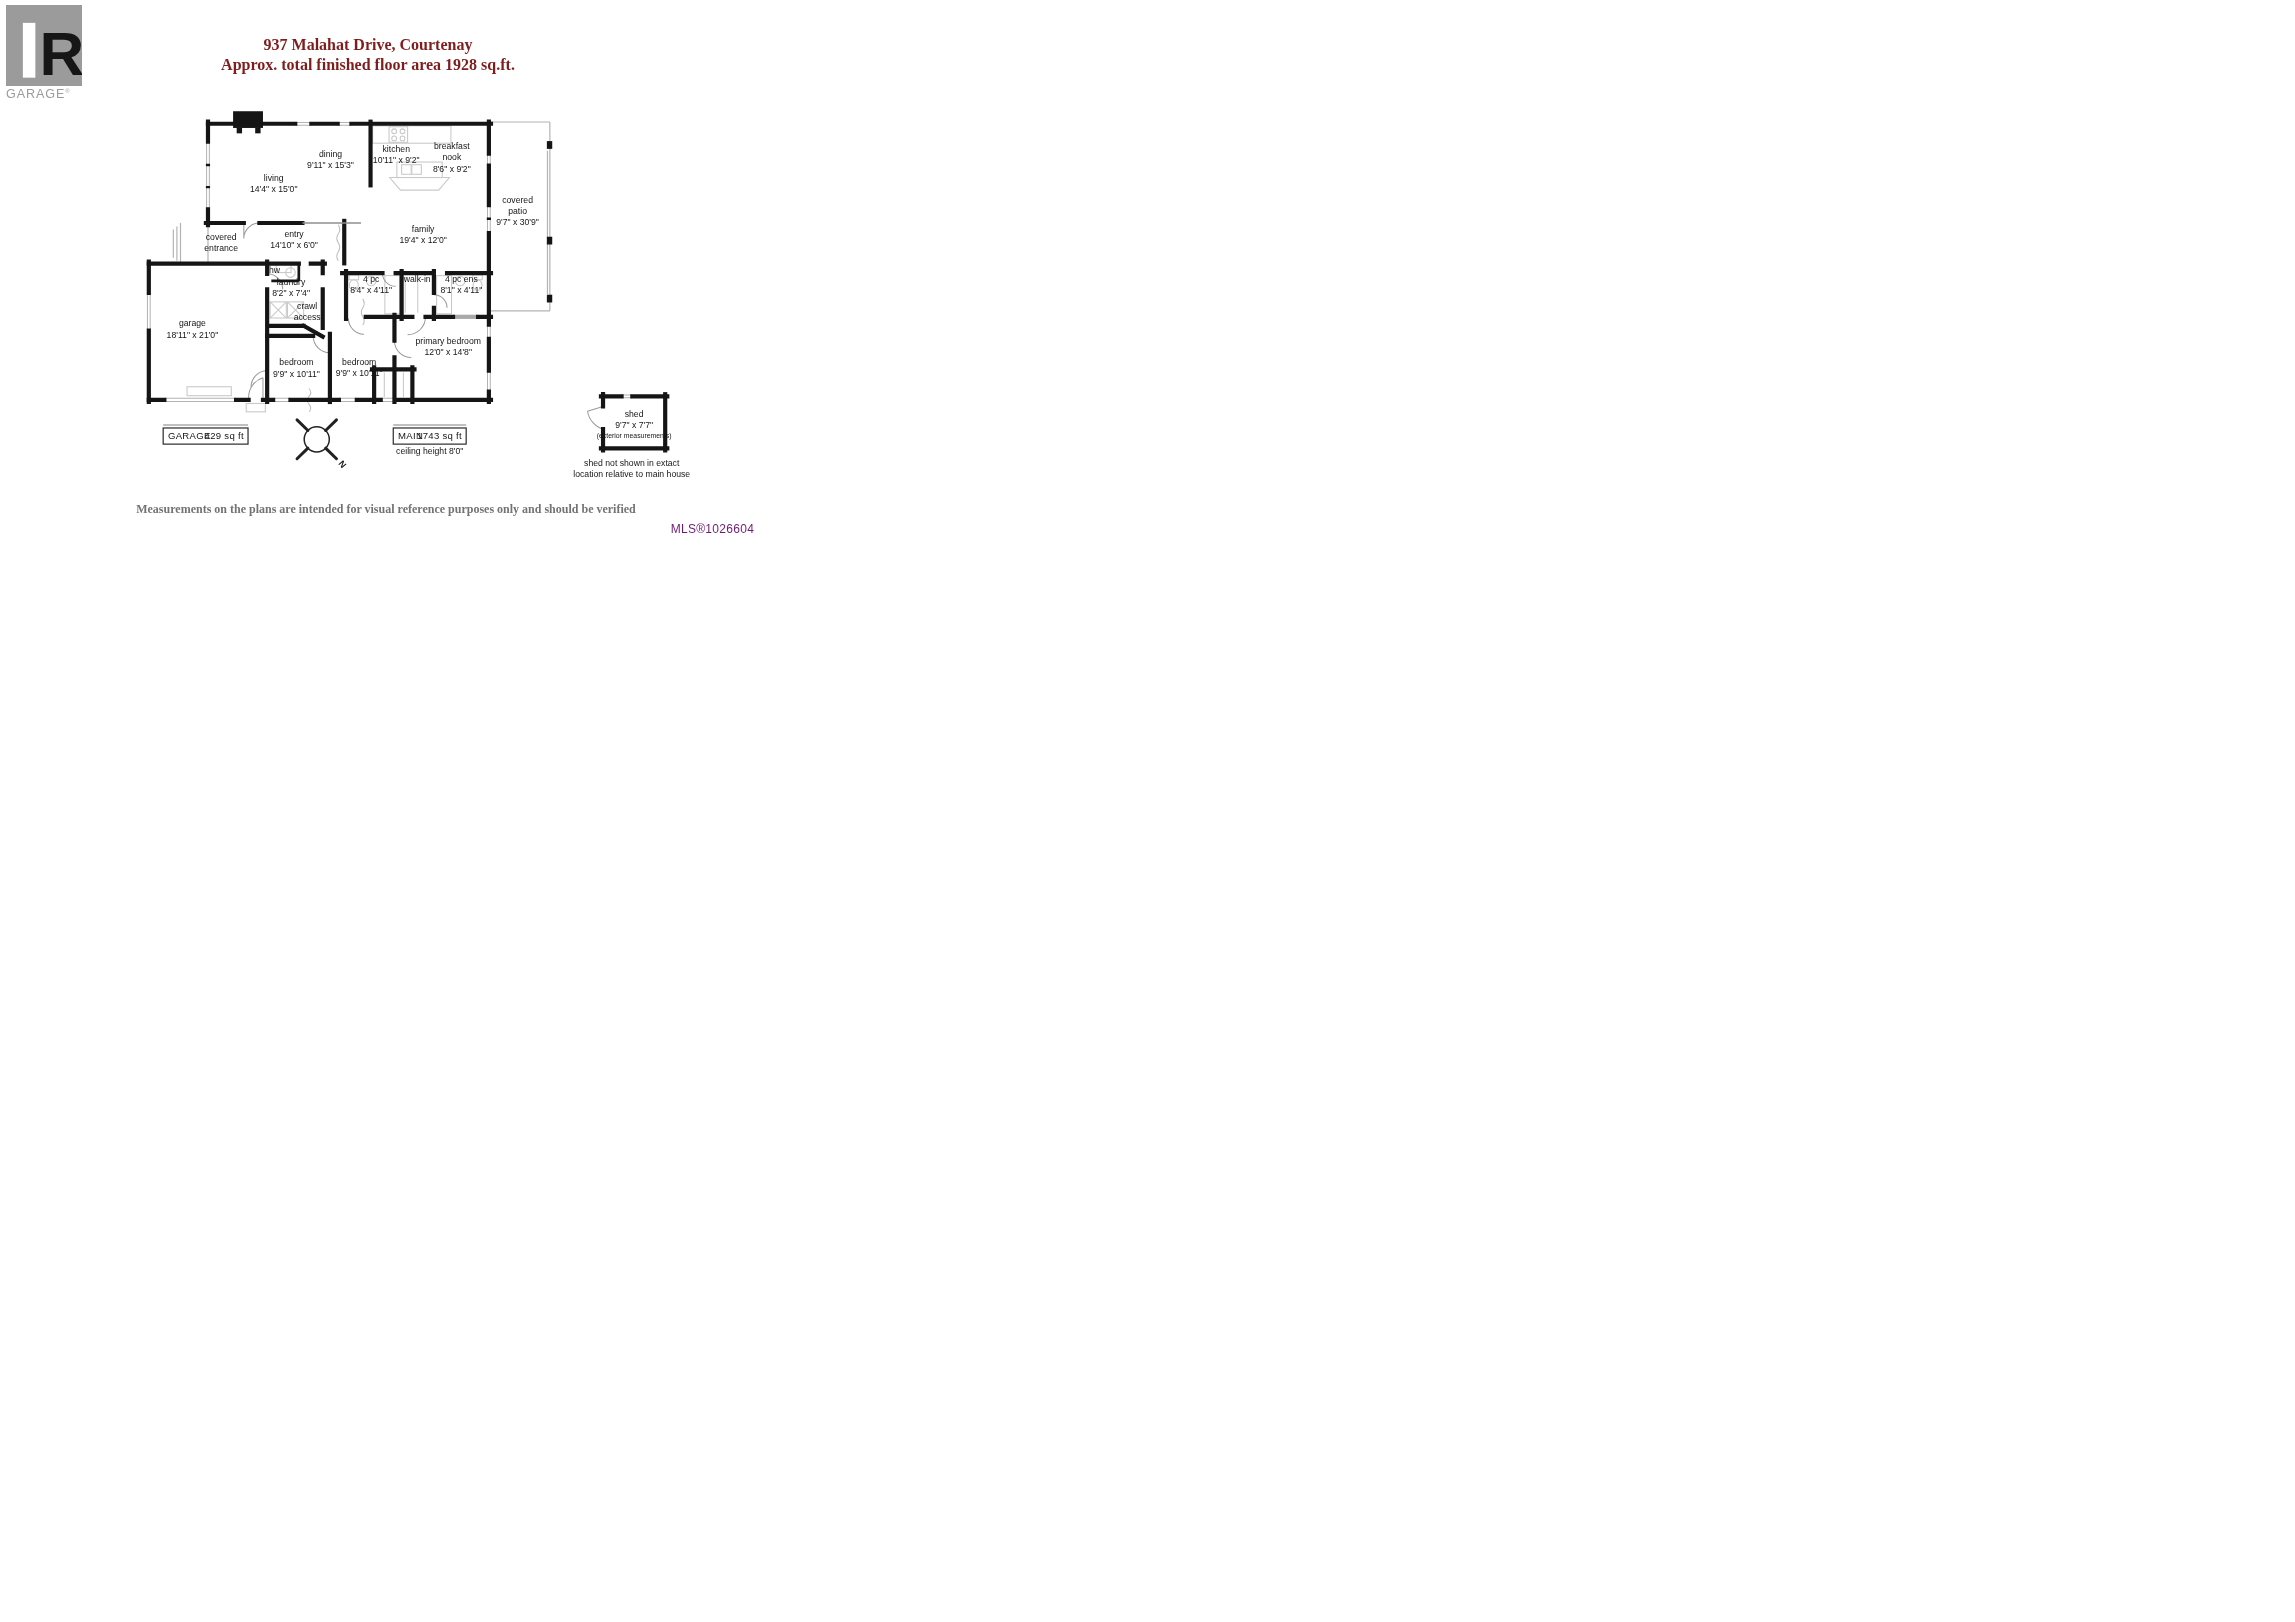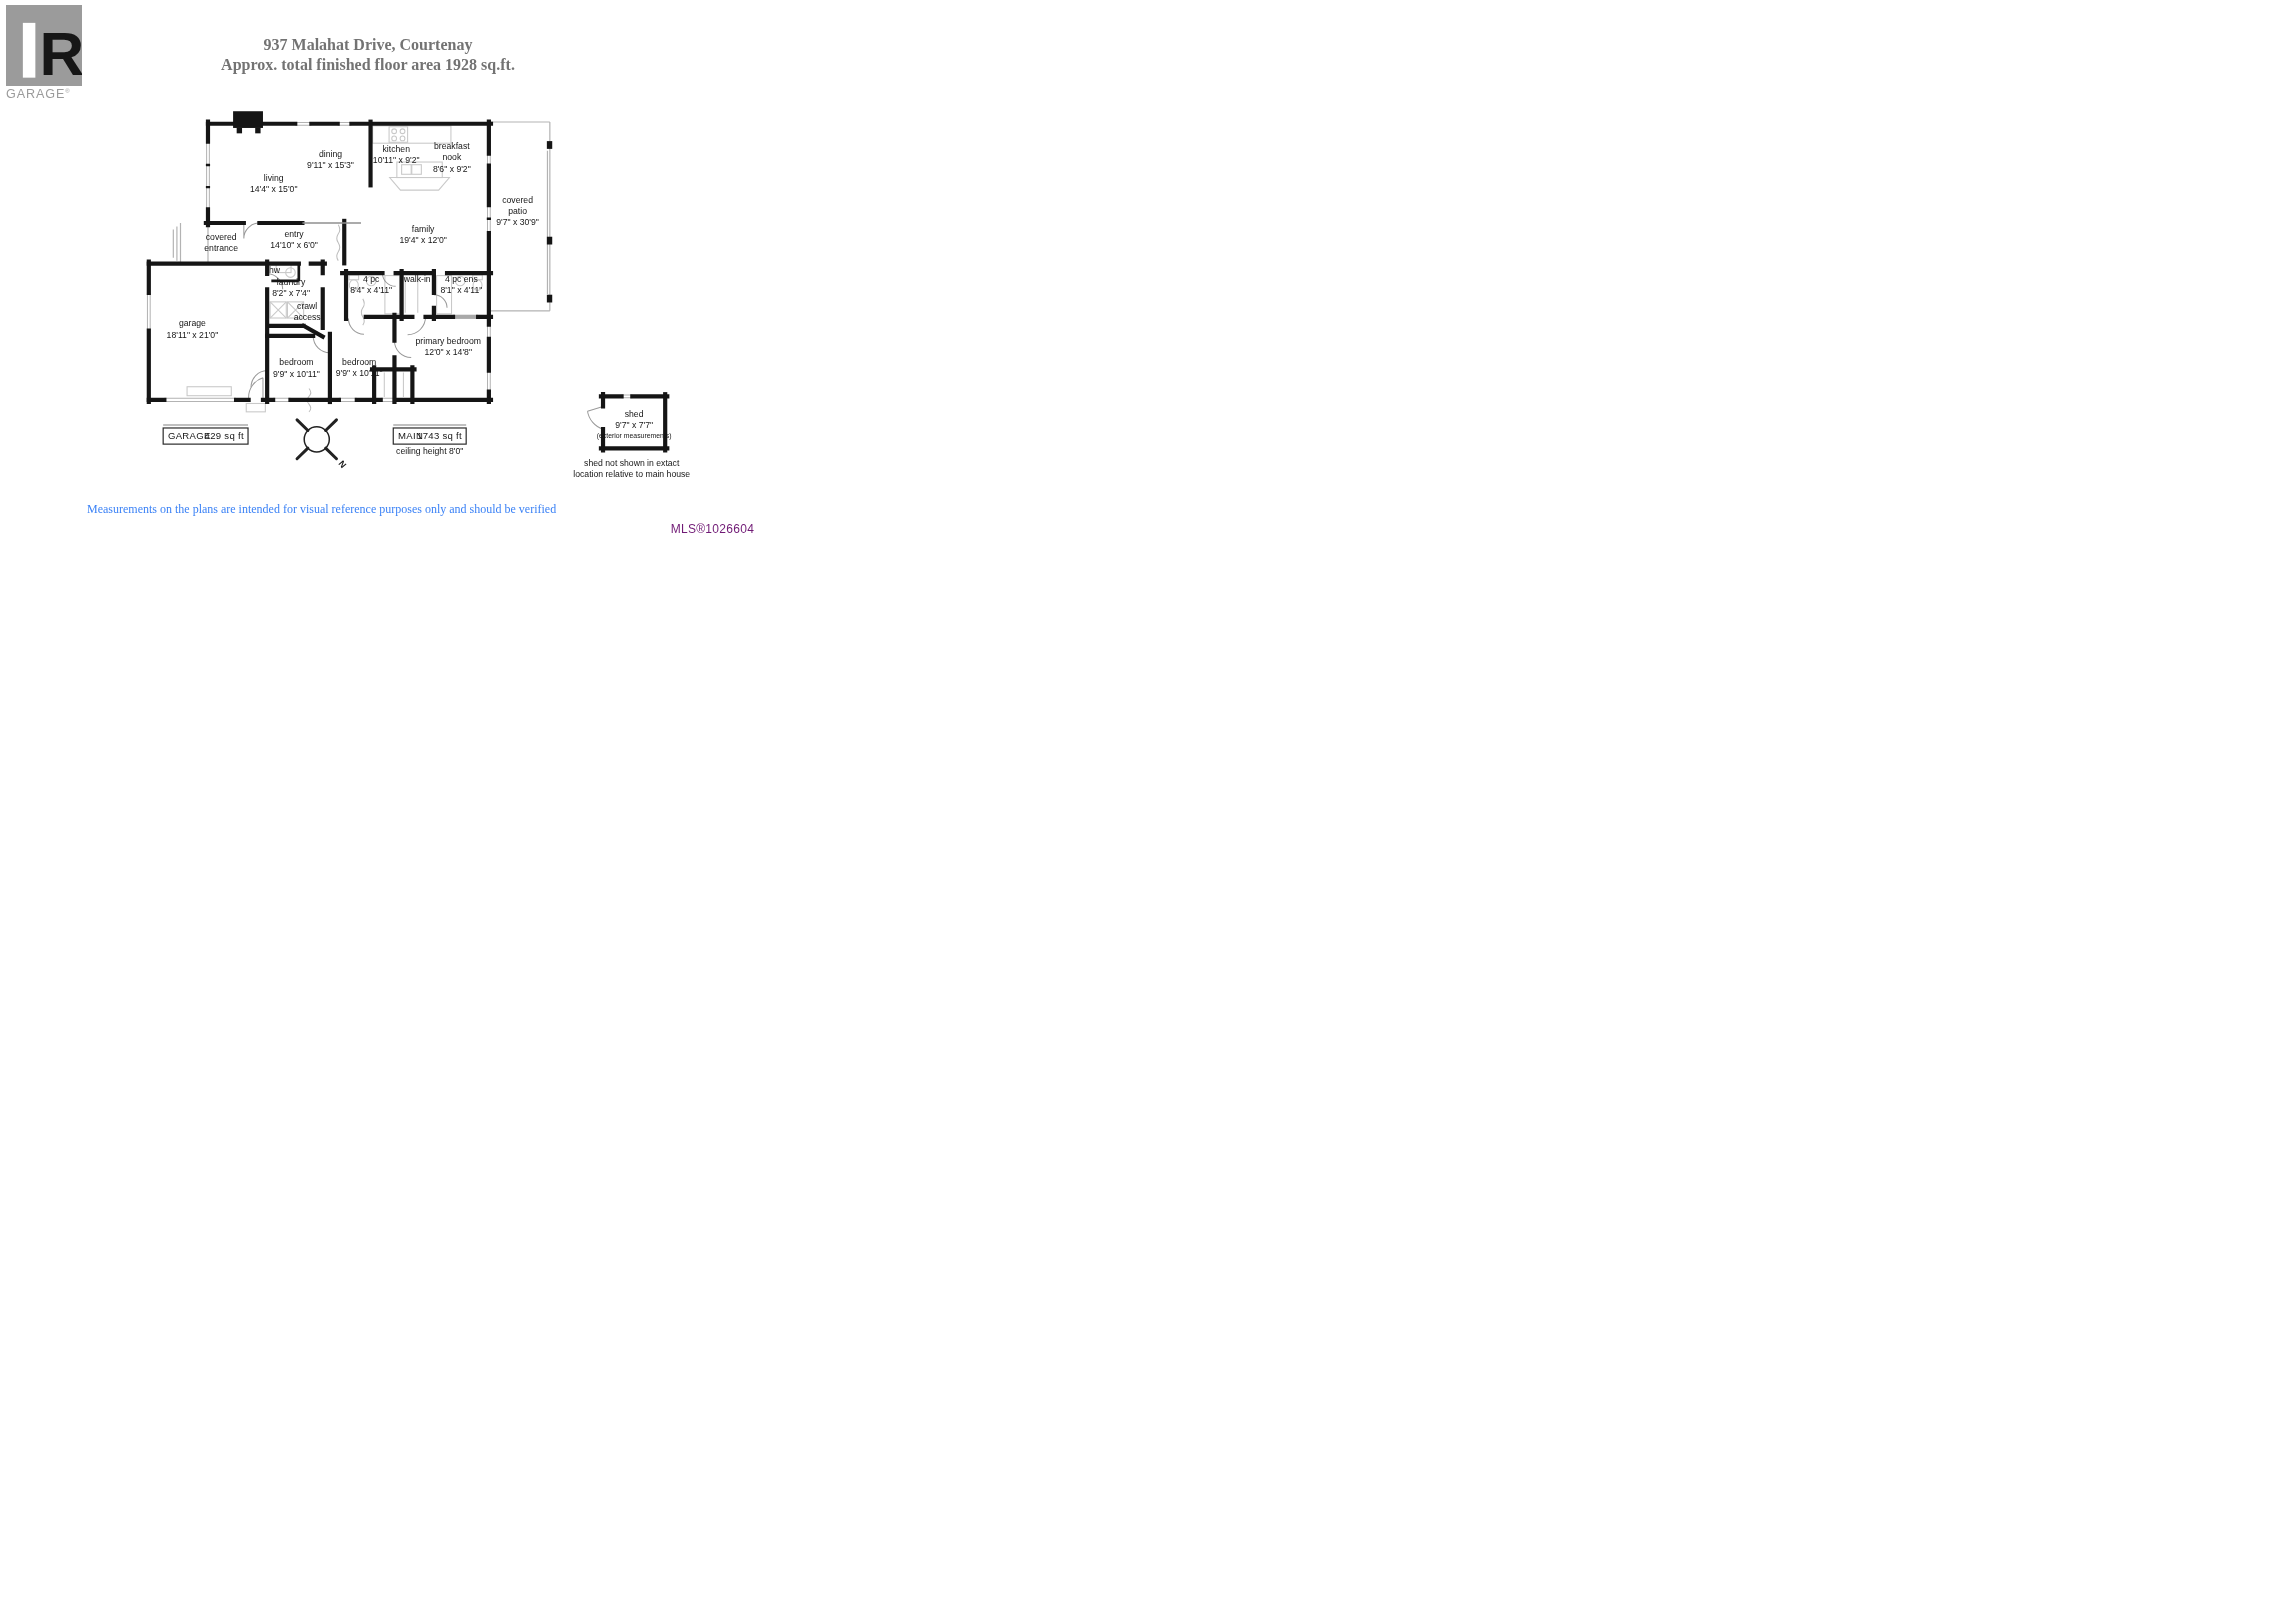--- a/index.html
+++ b/index.html
@@ -2,23 +2,23 @@
 <html style="font-size:9.6px"><head>
 <meta charset="utf-8">
 <style>
   html,body{margin:0;padding:0;background:#ffffff;}
   body{width:765px;height:541px;position:relative;font-family:"Liberation Sans",sans-serif;overflow:hidden;}
   .logo-box{position:absolute;left:6px;top:4.8px;width:76px;height:81px;background:#9b9b9b;}
   .logo-text{position:absolute;left:6px;top:87px;width:102px;font-family:"Liberation Sans",sans-serif;
              font-size:12.6px;letter-spacing:0.9px;color:#9b9b9b;font-weight:400;}
   .logo-text sup{font-size:6px;}
   .title{position:absolute;left:129px;top:35px;width:478px;text-align:center;
-         font-family:"Liberation Serif",serif;font-weight:bold;font-size:16px;color:#737373;line-height:20px;}
-  .disclaimer{position:absolute;left:87px;top:502px;width:598px;
-              font-family:"Liberation Serif",serif;font-size:12px;color:#3b82f6;}
+         font-family:"Liberation Serif",serif;font-weight:bold;font-size:16px;color:#7f1d1d;line-height:20px;}
+  .disclaimer{position:absolute;left:87px;top:502px;width:598px;text-align:center;
+              font-family:"Liberation Serif",serif;font-size:12px;color:#737373;font-weight:bold;}
   .mls{position:absolute;right:10.8px;top:522px;font-size:12px;color:#701a75;letter-spacing:0.3px;}
   svg text{font-family:"Liberation Sans",sans-serif;fill:#161616;}
   .rm{font-size:14.5px;}
   .sm{font-size:11.5px;}
   .boxlbl{font-size:16px;letter-spacing:0.5px;}
   .north{font-size:15px;font-weight:bold;}
 </style>
 </head>
 <body>
 

